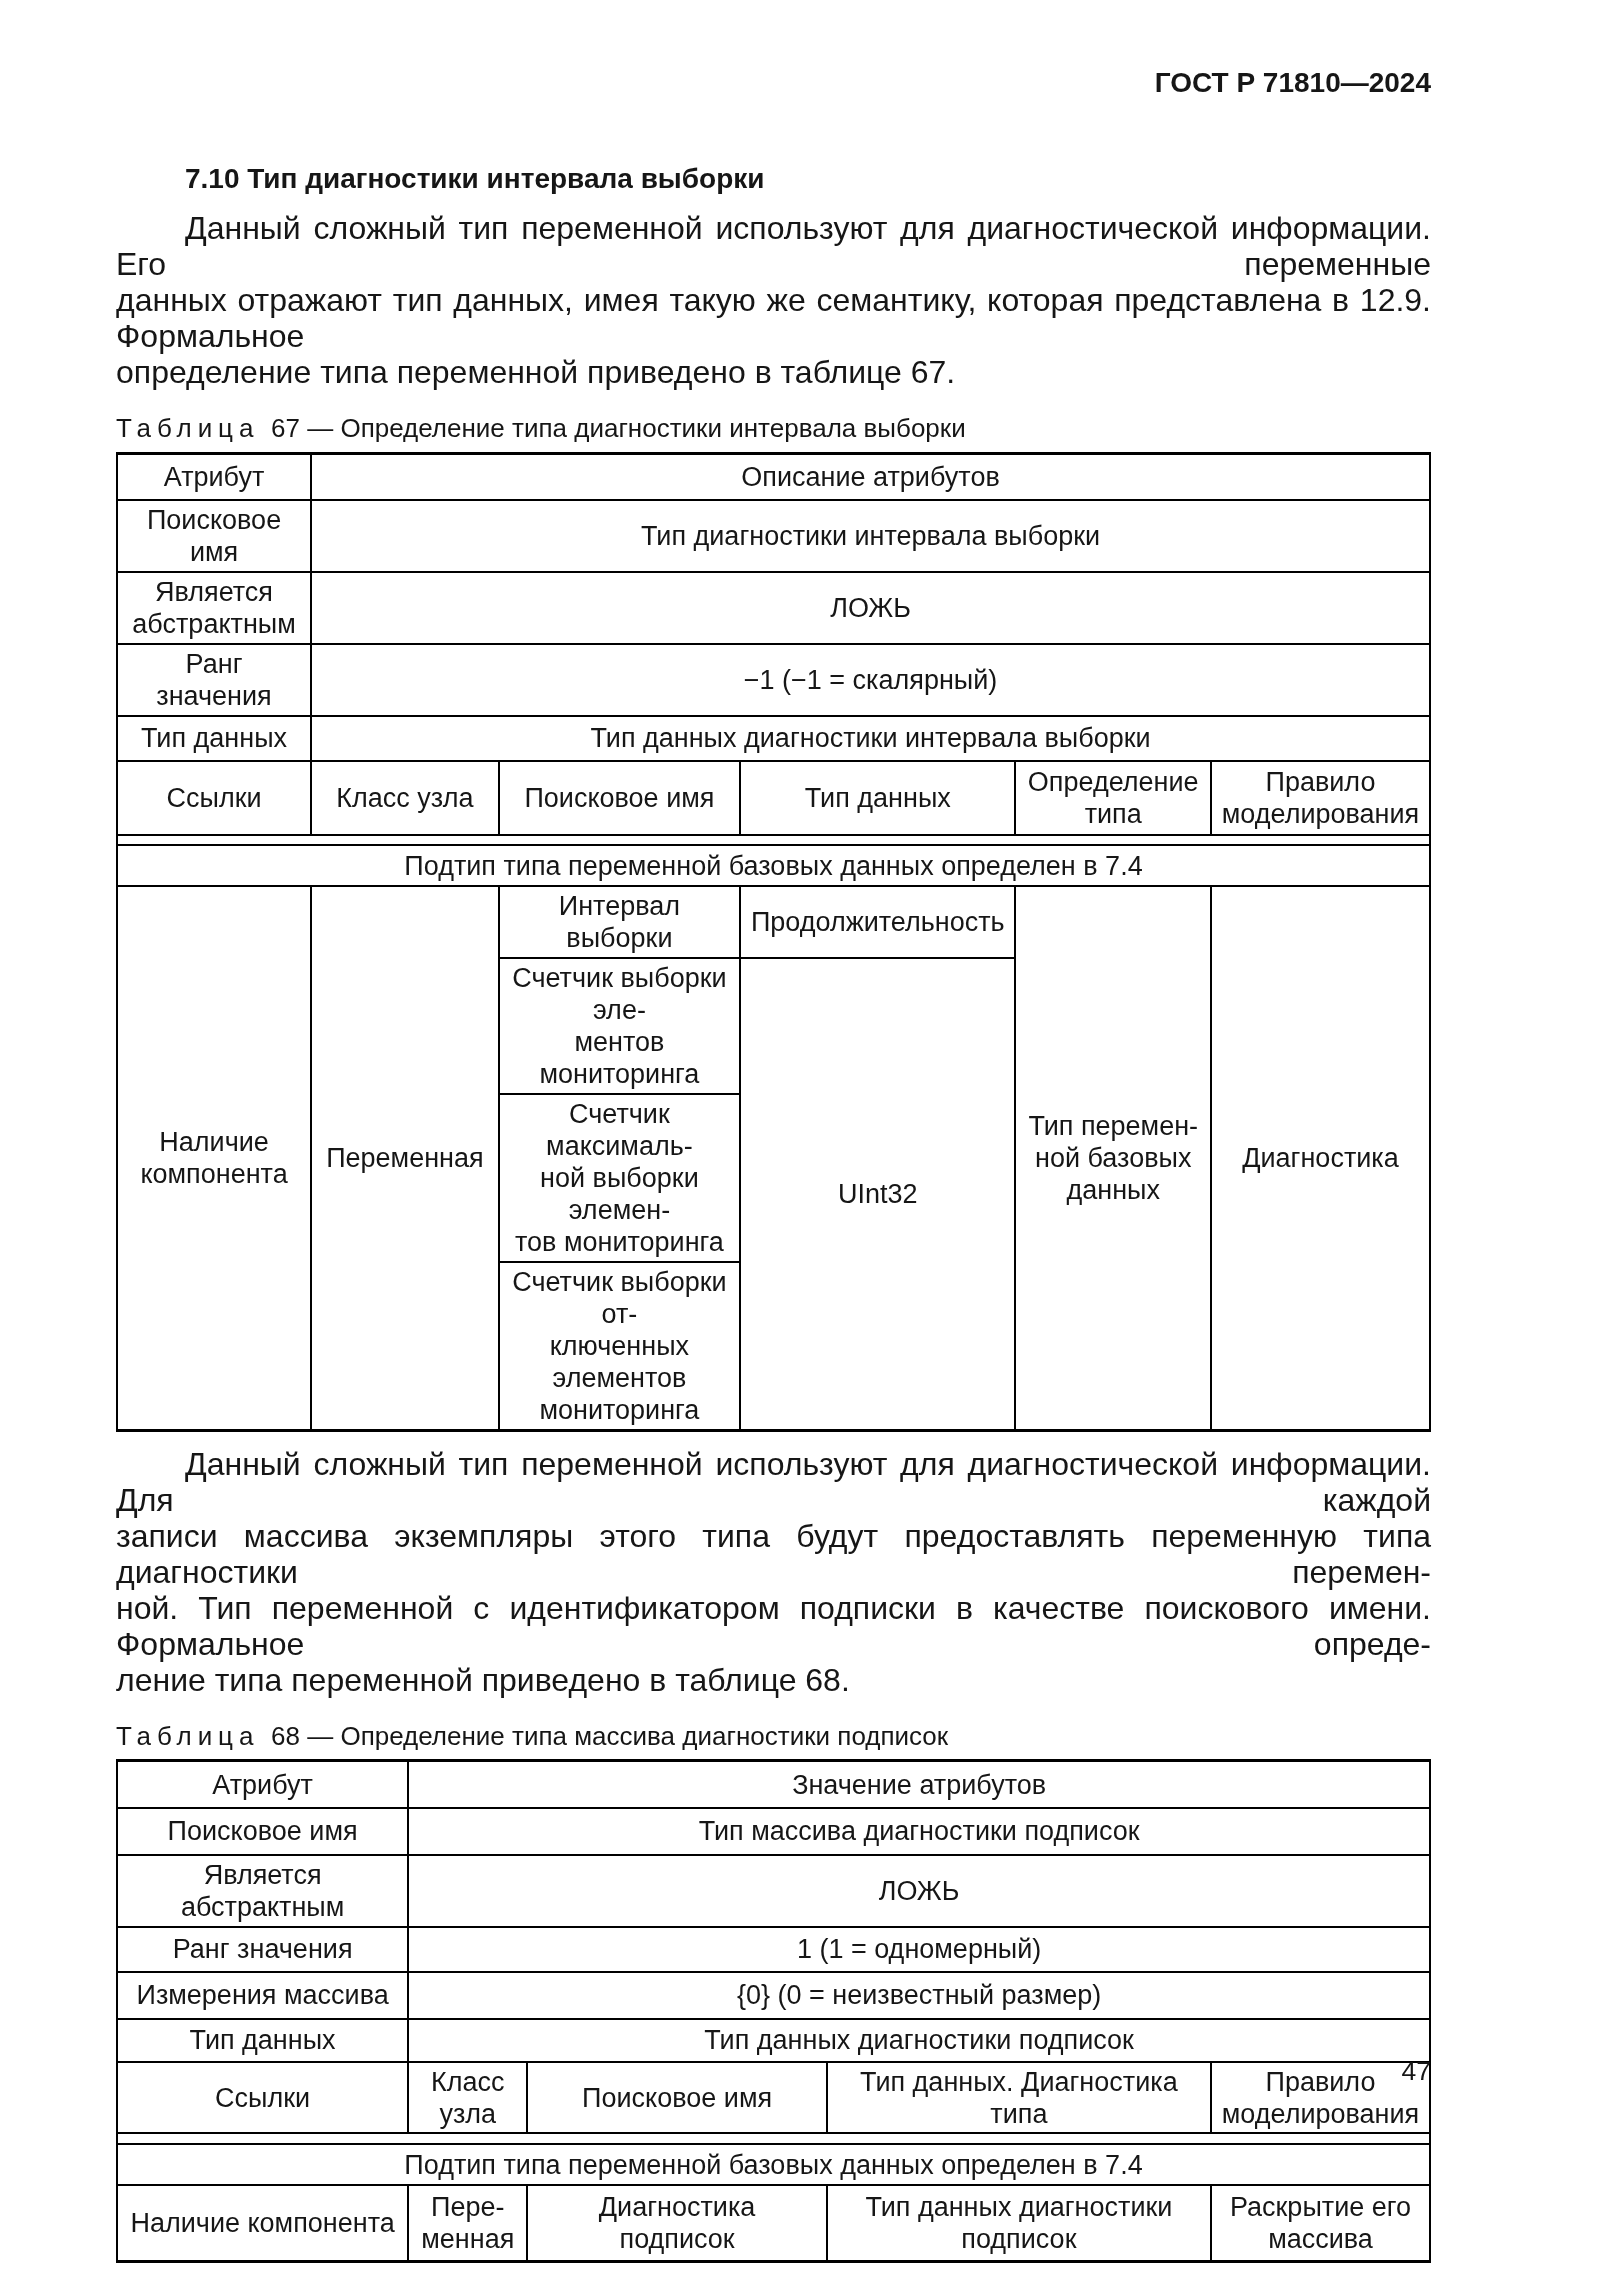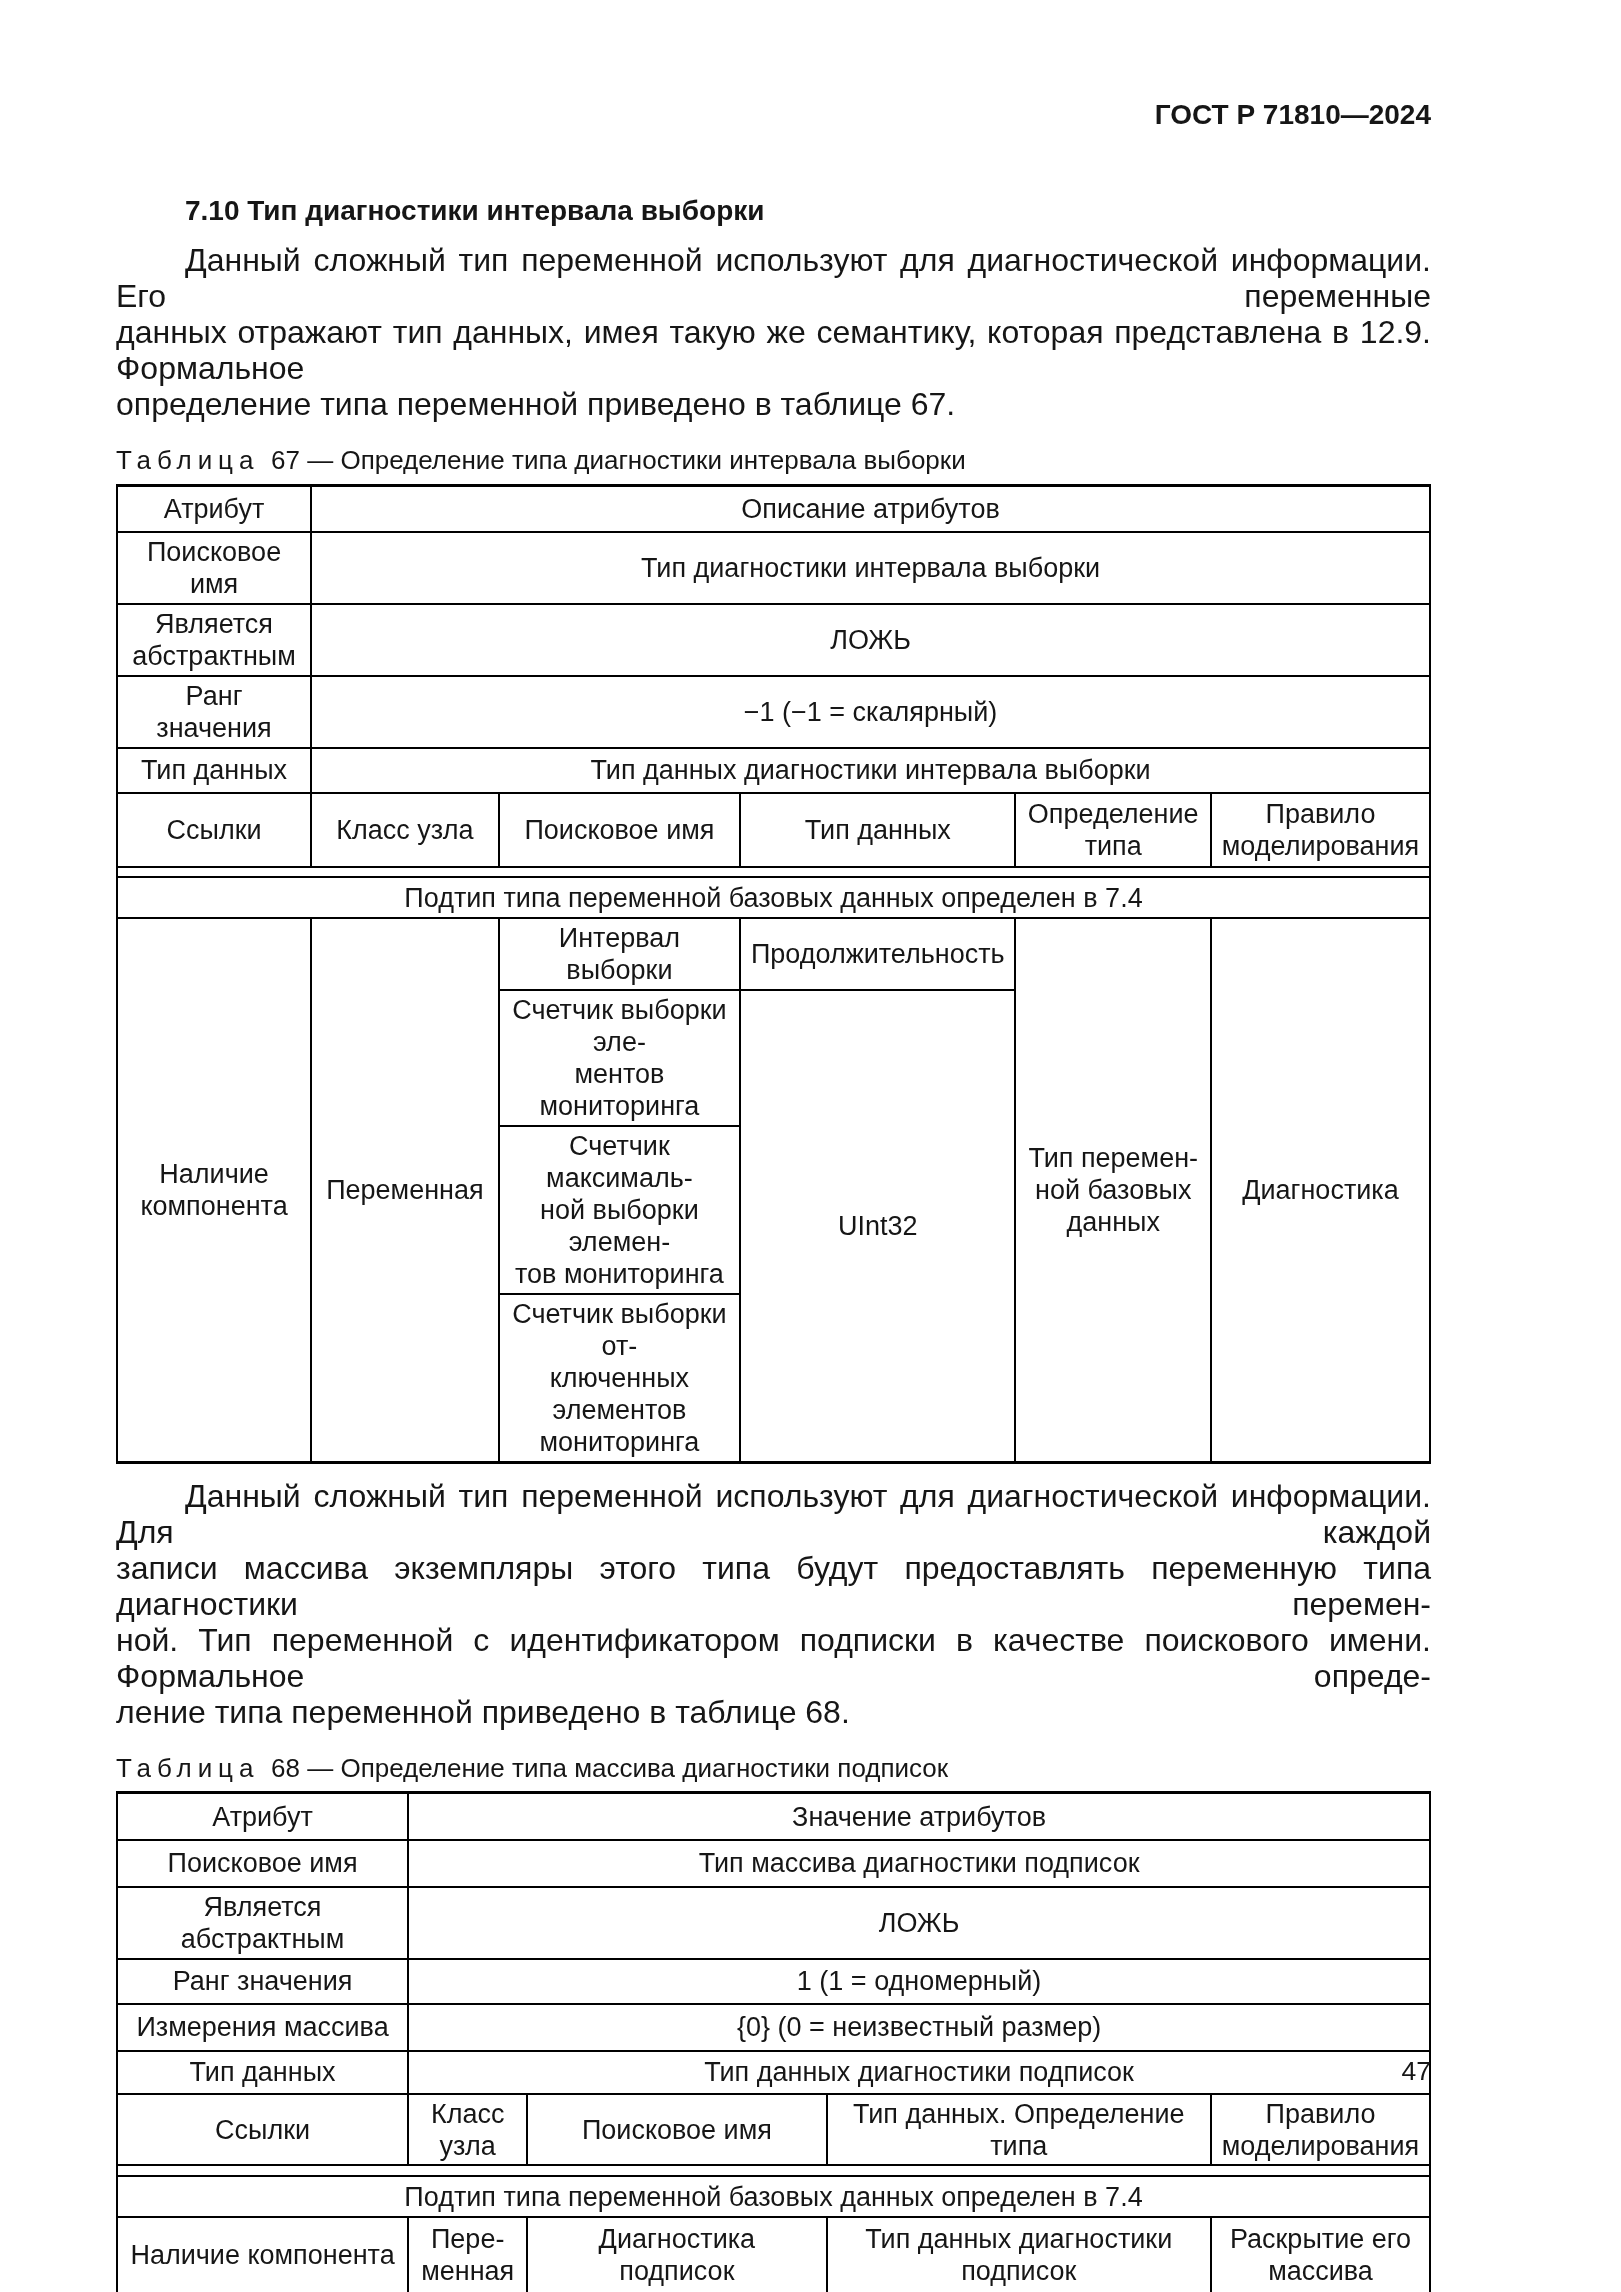--- a/index.html
+++ b/index.html
@@ -12,21 +12,21 @@
     color: #161616;
     overflow: hidden;
   }
   .content {
     position: absolute;
     left: 116px;
     top: 0;
     width: 1315px;
   }
   .doc-header {
-    margin-top: 97px;
+    margin-top: 65px;
     text-align: right;
     font-weight: bold;
     font-size: 28px;
     line-height: 35px;
   }
   .sec-heading {
     font-weight: bold;
     font-size: 28px;
     line-height: 35px;
     padding-left: 69px;
@@ -226,21 +226,21 @@
         </tr>
         <tr class="rh44">
           <td>Тип данных</td>
           <td colspan="4">Тип данных диагностики подписок</td>
         </tr>
         <tr class="rh66 prespacer">
           <td>Ссылки</td>
           <td>Класс
 узла</td>
           <td>Поисковое имя</td>
-          <td>Тип данных. Определение типа</td>
+          <td>Тип данных. Диагностика типа</td>
           <td>Правило
 моделирования</td>
         </tr>
         <tr>
           <td class="spacer" colspan="5"></td>
         </tr>
         <tr class="rh42">
           <td colspan="5">Подтип типа переменной базовых данных определен в 7.4</td>
         </tr>
         <tr class="rh78">

